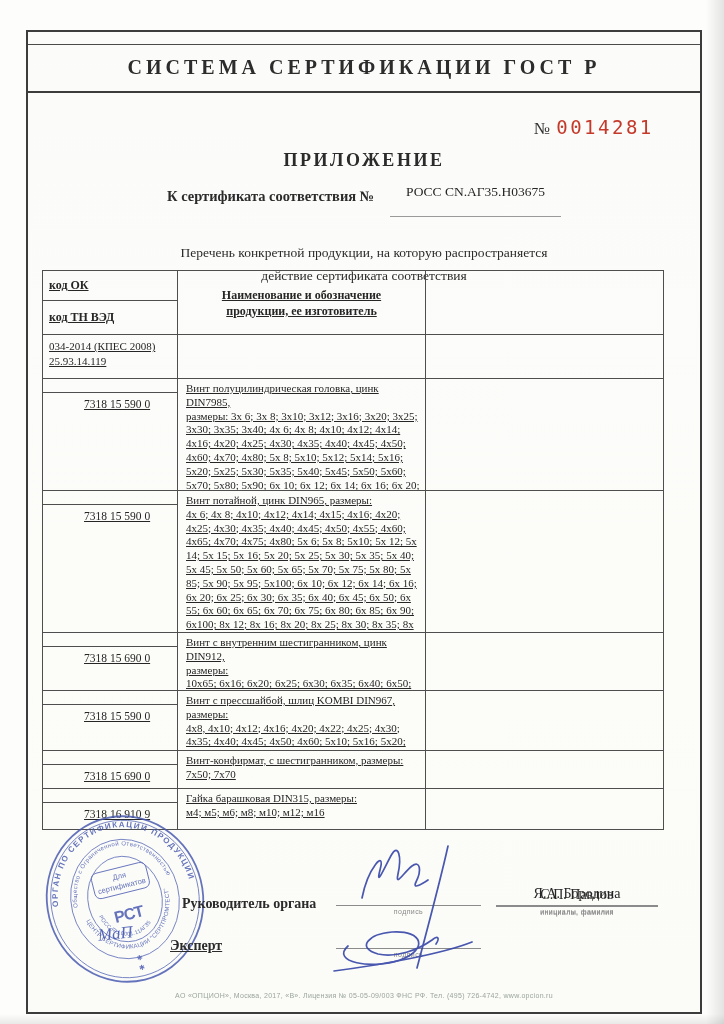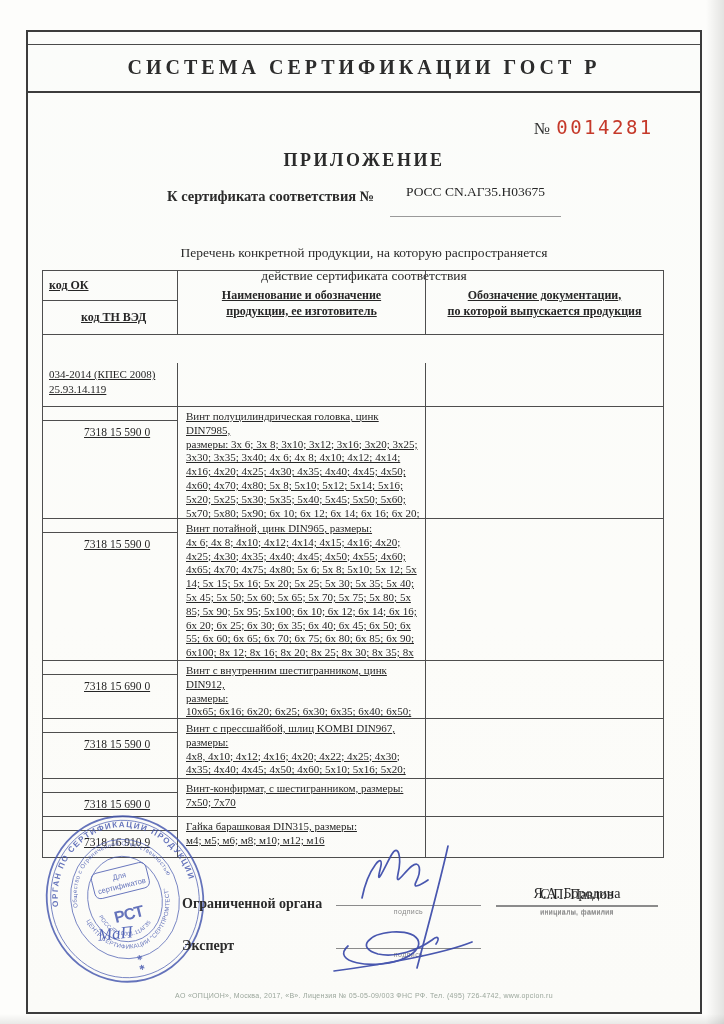--- a/index.html
+++ b/index.html
@@ -38,32 +38,32 @@
   .tbl{position:absolute;left:14px;top:238px;width:620px;border:1px solid #4e4e4e;font-size:11px;text-decoration:underline;}
   .t-row{display:flex;border-bottom:1px solid #4e4e4e;box-sizing:border-box;}
   .t-row:last-child{border-bottom:none;}
   .c1{width:135px;border-right:1px solid #4e4e4e;box-sizing:border-box;flex:none;}
   .c2{width:248px;border-right:1px solid #4e4e4e;box-sizing:border-box;flex:none;
     padding:3px 4px 3px 8px;line-height:13.8px;white-space:pre-line;overflow:hidden;}
   .c3{flex:1;}
   .t-head{height:64px;}
   .t-head .c1 .h1a{height:30px;padding:7px 6px 0;border-bottom:1px solid #4e4e4e;
     box-sizing:border-box;font-weight:bold;font-size:12px;}
-  .t-head .c1 .h1b{padding:9px 6px 0;font-weight:bold;font-size:12px;margin-left:32px;}
+  .t-head .c1 .h1b{padding:9px 6px 0;font-weight:bold;font-size:12px;}
   .t-head .c2,.t-head .c3{display:flex;align-items:center;justify-content:center;
     text-align:center;font-weight:bold;font-size:12px;line-height:16px;white-space:pre-line;padding:0 6px;}
-  .t-ok{height:44px;margin-top:28px;}
+  .t-ok{height:44px;}
   .t-ok .c1{padding:4px 6px;line-height:15px;font-size:11px;}
   .cstrip{height:13px;border-bottom:1px solid #4e4e4e;}
   .code{padding:5px 6px 0;font-size:11.5px;margin-left:35px;}
 
   
   .sig-label{position:absolute;font-size:14px;font-weight:bold;color:#2b2b2b;}
   .lbl-head{left:154px;top:864px;}
-  .lbl-expert{left:154px;top:906px;}
+  .lbl-expert{left:142px;top:906px;text-decoration:underline;}
   .field{position:absolute;text-align:center;}
   .field .value{font-size:14px;height:22px;line-height:22px;border-bottom:1px solid #8b8b8b;}
   .field .caption{font-family:"Liberation Sans",sans-serif;font-size:7px;color:#8a8a8a;
     letter-spacing:.4px;padding-top:2px;}
   .f-sign1{left:308px;top:851px;width:145px;}
   .f-name1{left:468px;top:851px;width:162px;}
   .f-sign2{left:308px;top:894px;width:145px;}
   .f-name2{left:468px;top:852px;width:162px;}
 
   .ink-svg{position:absolute;left:292px;top:806px;width:200px;height:140px;pointer-events:none;}
@@ -103,22 +103,20 @@
 
     <div class="tbl">
 
       <div class="t-row t-head">
         <div class="c1">
           <div class="h1a">код ОК</div>
           <div class="h1b">код ТН ВЭД</div>
         </div>
         <div class="c2">Наименование и обозначение
 продукции, ее изготовитель</div>
-        <div class="c3">Обозначение документации,
-по которой выпускается продукция</div>
       </div>
 
       <div class="t-row t-ok">
         <div class="c1">
           <div>034-2014 (КПЕС 2008)</div>
           <div>25.93.14.119</div>
         </div>
         <div class="c2"></div>
         <div class="c3"></div>
       </div>
@@ -213,21 +211,21 @@
         </text>
         <text class="stamp-text" x="89" y="68" font-size="7.5" text-anchor="middle" stroke="none">Для</text>
         <text class="stamp-text" x="89" y="78" font-size="7.5" text-anchor="middle" stroke="none">сертификатов</text>
         <text class="stamp-text" x="89" y="110" font-size="16" font-weight="bold" text-anchor="middle" letter-spacing="-0.5" stroke="none">РСТ</text>
         <text class="stamp-text" x="89" y="152" font-size="7" text-anchor="middle" stroke="none">✱</text>
         <text class="stamp-text" x="89" y="162" font-size="7" text-anchor="middle" stroke="none">✱</text>
       </g>
     </svg>
     <div class="hand">МаП</div>
 
-    <div class="sig-label lbl-head">Ограниченной органа</div>
+    <div class="sig-label lbl-head">Руководитель органа</div>
     <div class="sig-label lbl-expert">Эксперт</div>
 
     <div class="field f-sign1">
       <div class="value"></div>
       <div class="caption">подпись</div>
     </div>
     <div class="field f-name1">
       <div class="value">Я.А. Бородина</div>
       <div class="caption">инициалы, фамилия</div>
     </div>

